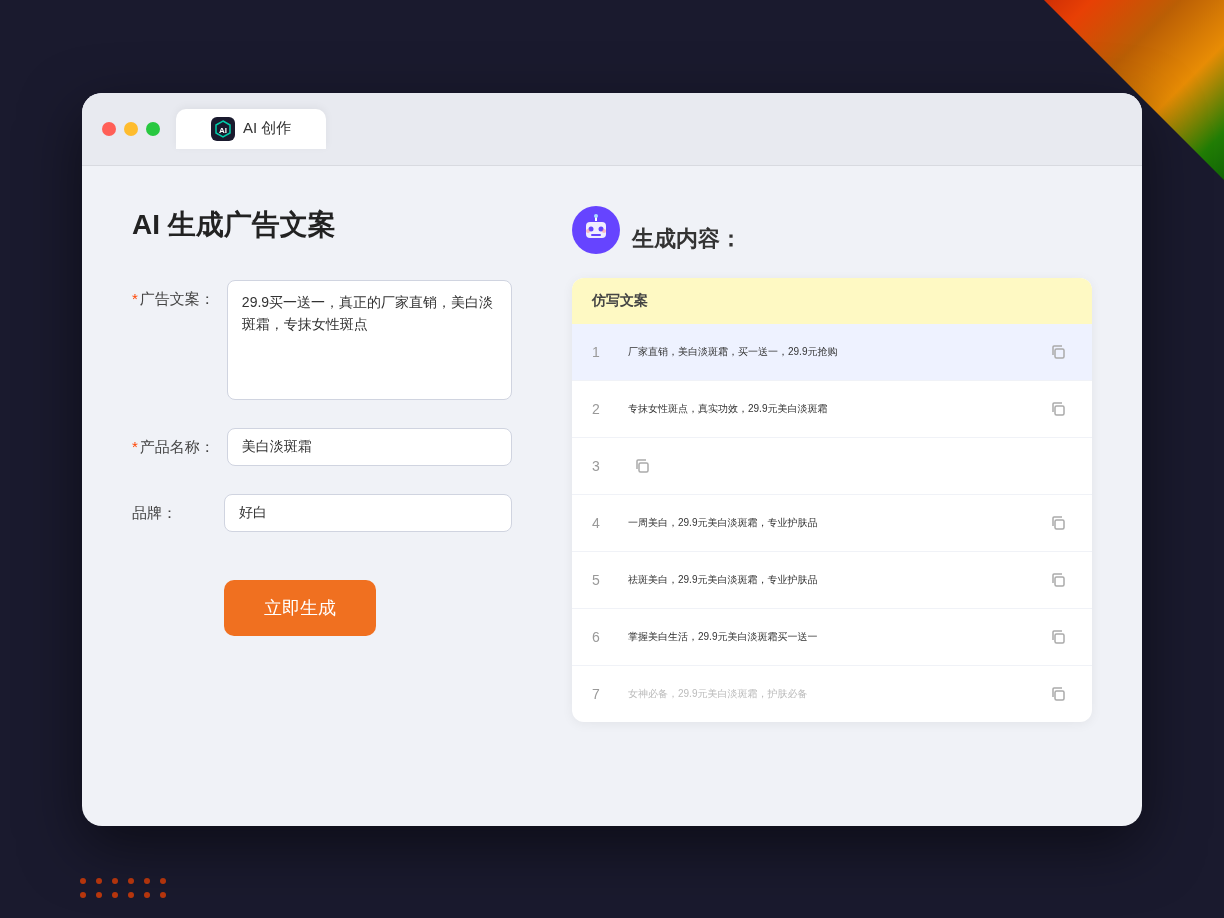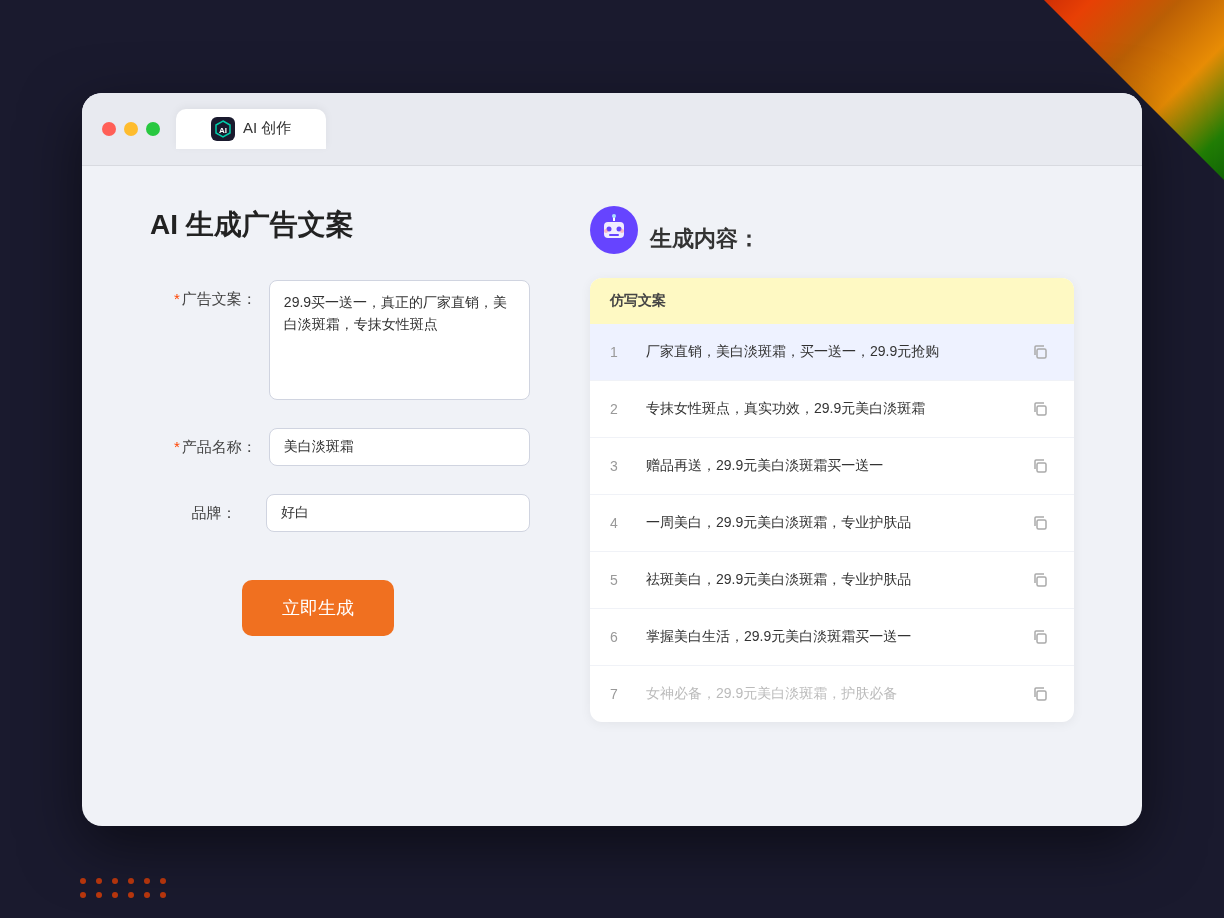--- a/index.html
+++ b/index.html
@@ -103,21 +103,21 @@
 
     .tab-label {
       font-size: 15px;
       color: #333;
       font-weight: 500;
     }
 
     
     .content {
       display: flex;
-      padding: 40px 68px;
+      padding: 40px 50px;
       gap: 60px;
       min-height: 660px;
     }
 
     
     .left-panel {
       flex: 0 0 380px;
     }
 
     .page-title {
@@ -133,22 +133,21 @@
       margin-bottom: 28px;
       gap: 12px;
     }
 
     .form-label {
       font-size: 15px;
       color: #444;
       white-space: nowrap;
       padding-top: 10px;
       min-width: 80px;
-      text-align: center;
-      margin-left: 24px;
+      text-align: left;
     }
 
     .required-mark {
       color: #ff4400;
       margin-right: 2px;
     }
 
     .form-input {
       flex: 1;
       border: 1.5px solid #d0d4e0;
@@ -240,21 +239,21 @@
     }
 
     .row-number {
       font-size: 14px;
       color: #999;
       min-width: 20px;
     }
 
     .row-text {
       flex: 1;
-      font-size: 14px;
+      font-size: 10px;
       color: #333;
     }
 
     .row-text.faded {
       color: #bbb;
     }
 
     .copy-icon {
       width: 28px;
       height: 28px;
@@ -386,21 +385,20 @@
               <span class="row-text">专抹女性斑点，真实功效，29.9元美白淡斑霜</span>
               <div class="copy-icon">
                 <svg width="16" height="16" viewBox="0 0 16 16" fill="none" stroke="currentColor" stroke-width="1.5">
       <rect x="5" y="5" width="9" height="9" rx="1.5"></rect>
       <path d="M3 11V3a1 1 0 011-1h8"></path>
     </svg>
               </div>
             </div>
             <div class="table-row">
               <span class="row-number">3</span>
-              <span class="row-text">赠品再送，29.9元美白淡斑霜买一送一</span>
               <div class="copy-icon">
                 <svg width="16" height="16" viewBox="0 0 16 16" fill="none" stroke="currentColor" stroke-width="1.5">
       <rect x="5" y="5" width="9" height="9" rx="1.5"></rect>
       <path d="M3 11V3a1 1 0 011-1h8"></path>
     </svg>
               </div>
             </div>
             <div class="table-row">
               <span class="row-number">4</span>
               <span class="row-text">一周美白，29.9元美白淡斑霜，专业护肤品</span>

